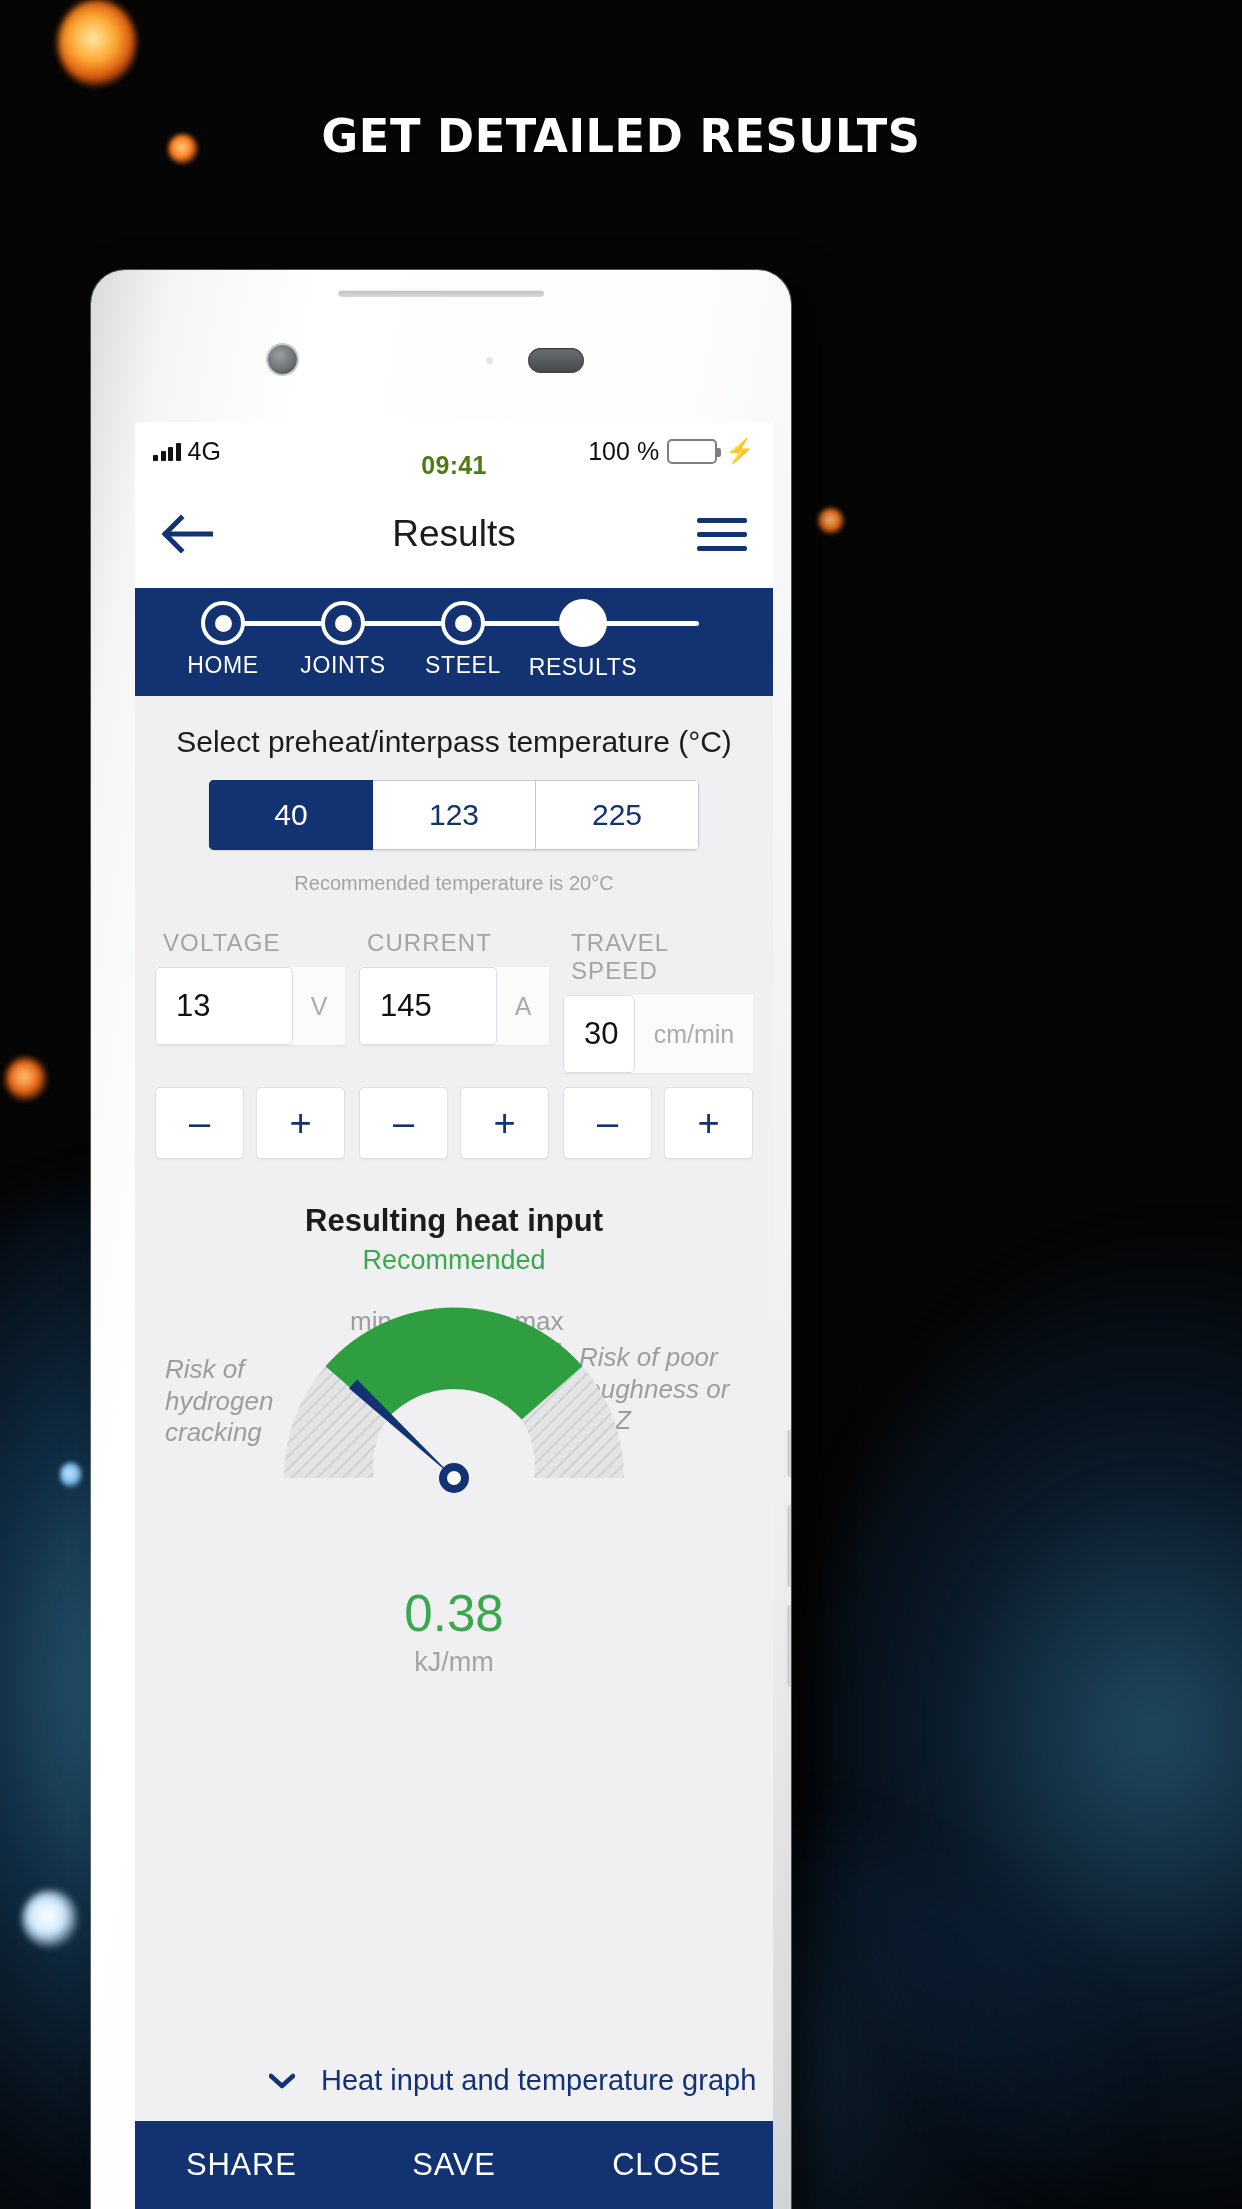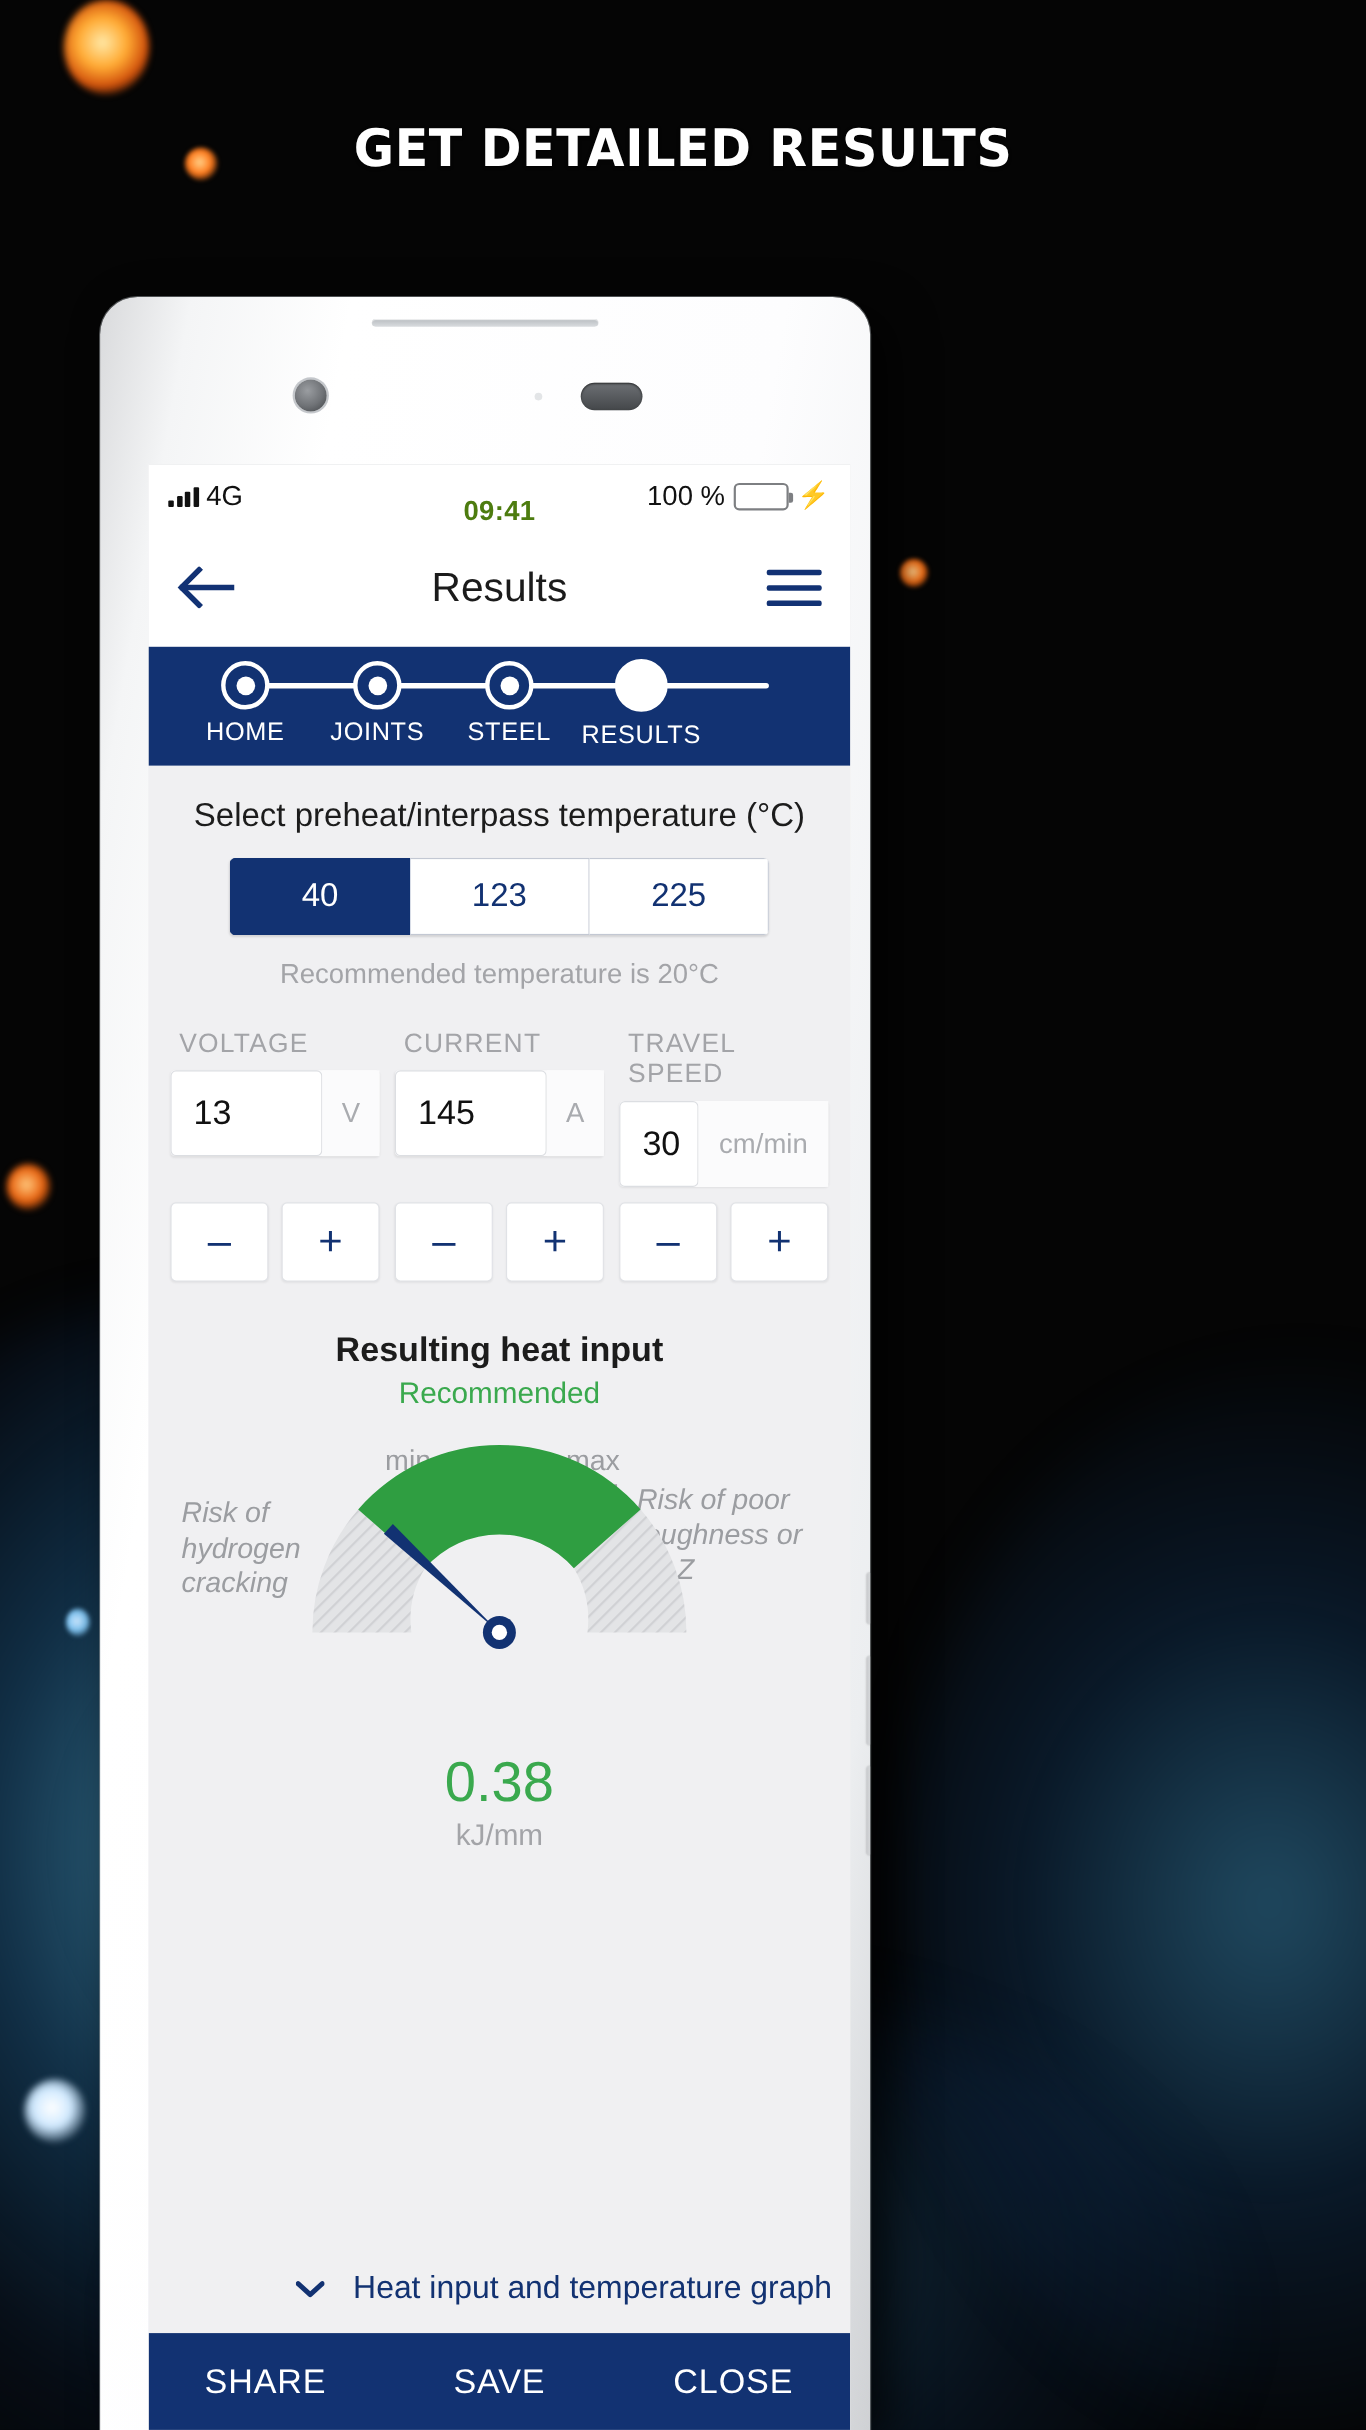--- a/index.html
+++ b/index.html
@@ -336,21 +336,21 @@
     border-left: none;
   }
   .seg:first-child { border-left: 1px solid #c3c8d3; }
   .seg.selected {
     background: #123272;
     color: #ffffff;
     border-color: #123272;
   }
   .seg-note {
     text-align: center;
-    font-size: 25px;
+    font-size: 20px;
     color: #a3a4a8;
     padding: 22px 0 0;
   }
 
   
   .fields {
     display: flex;
     padding: 34px 20px 0;
     gap: 14px;
   }

